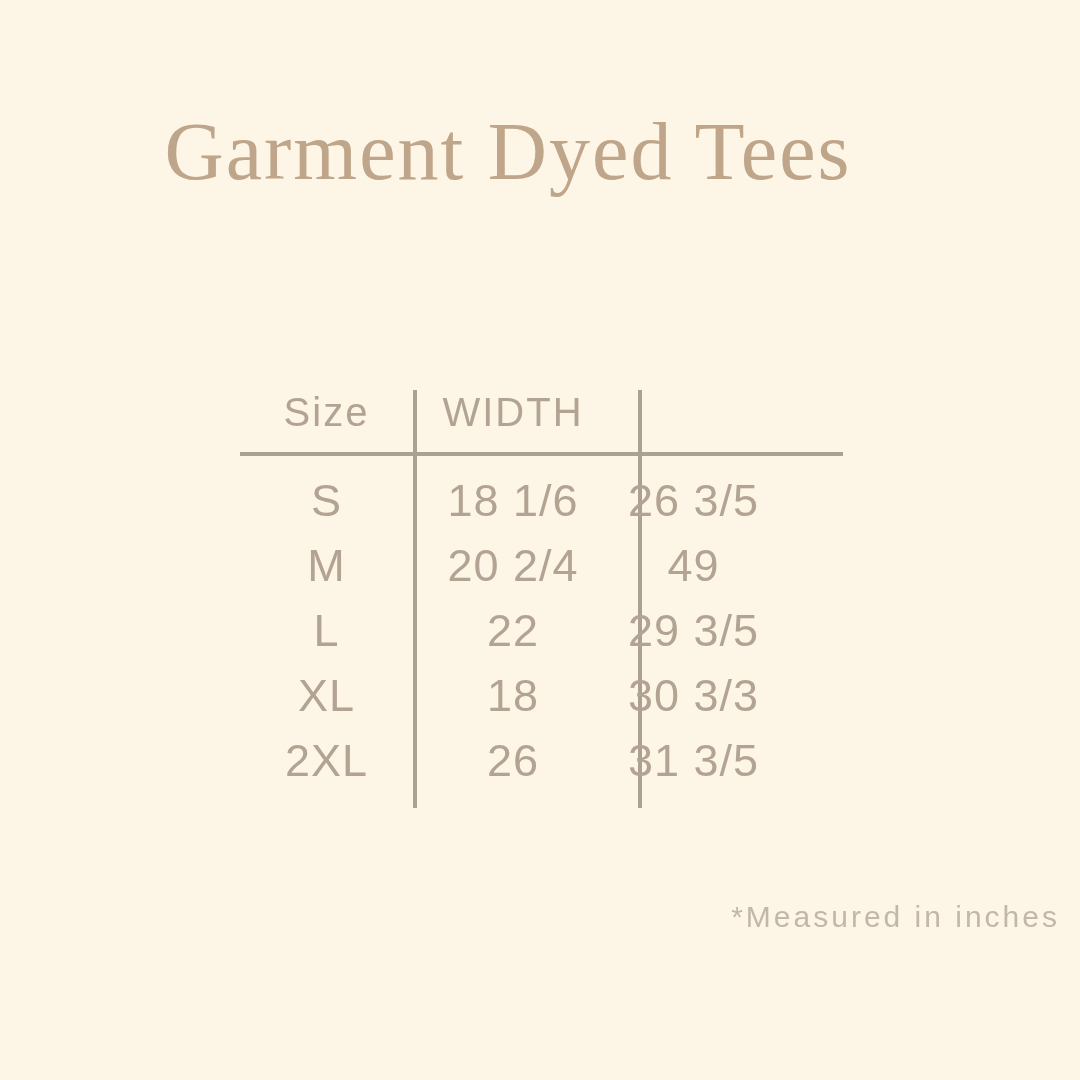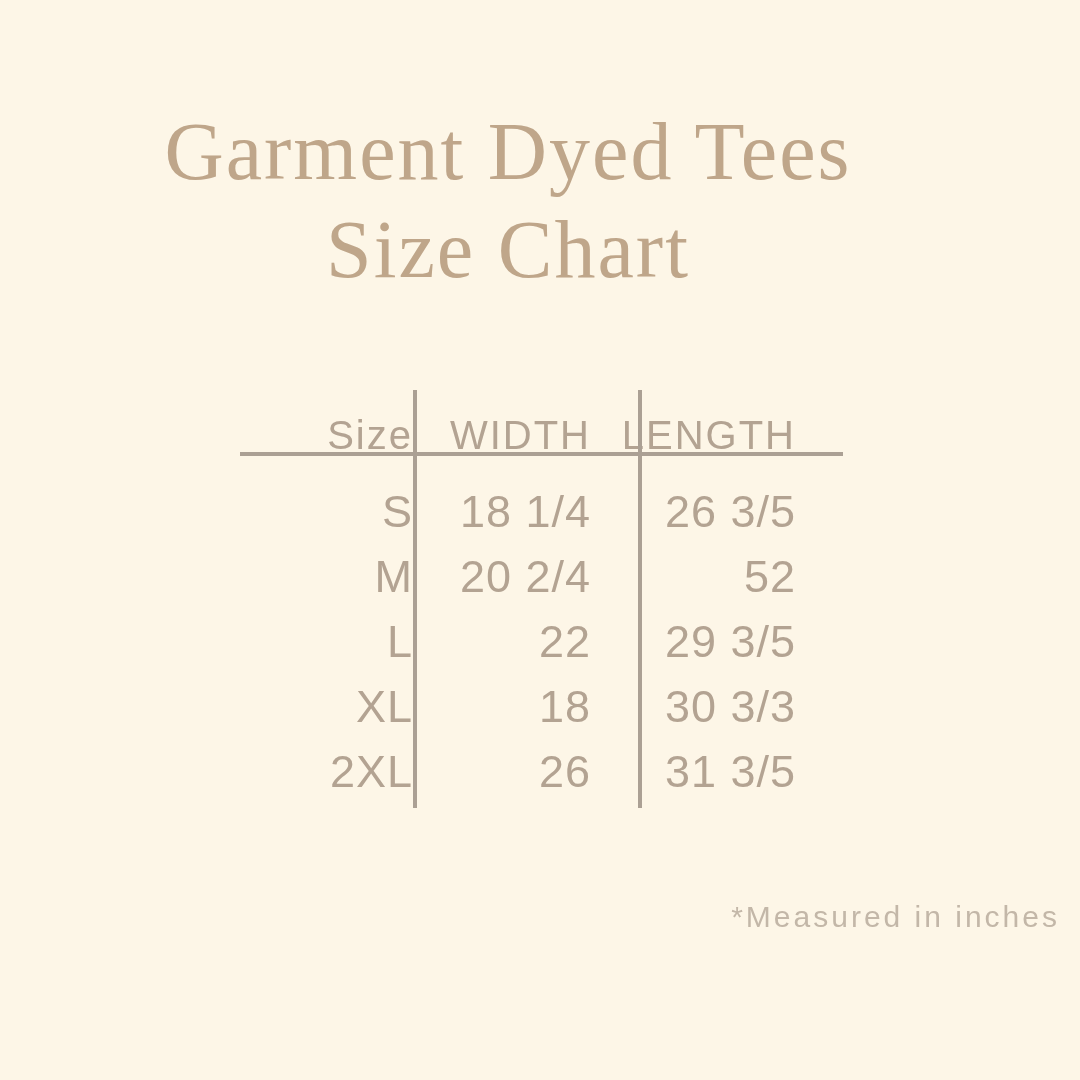--- a/index.html
+++ b/index.html
@@ -52,23 +52,22 @@
     font-size: 45px;
     letter-spacing: 1px;
     color: #b3a392;
   }
   .trow {
     display: flex;
     height: 65px;
     align-items: center;
   }
   .cell {
-    text-align: right;
+    text-align: center;
     box-sizing: border-box;
-    margin-top: 23px;
   }
   .col-size   { width: 173px; }
   .col-width  { width: 178px; padding-left: 22px; }
   .col-length { width: 205px; }
   
   .hline {
     position: absolute;
     left: 240px;
     top: 452px;
     width: 603px;
@@ -97,43 +96,41 @@
     color: #c3b7a8;
   }
 </style>
 </head>
 <body>
 
 <div class="canvas">
 
   <div class="title-block">
     <div>Garment Dyed Tees</div>
-    <div>Size Chart</div>
   </div>
 
   <div class="thead">
     <div class="cell col-size">Size</div>
     <div class="cell col-width">WIDTH</div>
-    <div class="cell col-length">LENGTH</div>
   </div>
 
   <div class="hline"></div>
   <div class="vline vline-1"></div>
   <div class="vline vline-2"></div>
 
   <div class="tbody">
     <div class="trow">
       <div class="cell col-size">S</div>
-      <div class="cell col-width">18 1/4</div>
+      <div class="cell col-width">18 1/6</div>
       <div class="cell col-length">26 3/5</div>
     </div>
     <div class="trow">
       <div class="cell col-size">M</div>
       <div class="cell col-width">20 2/4</div>
-      <div class="cell col-length">52</div>
+      <div class="cell col-length">49</div>
     </div>
     <div class="trow">
       <div class="cell col-size">L</div>
       <div class="cell col-width">22</div>
       <div class="cell col-length">29 3/5</div>
     </div>
     <div class="trow">
       <div class="cell col-size">XL</div>
       <div class="cell col-width">18</div>
       <div class="cell col-length">30 3/3</div>

